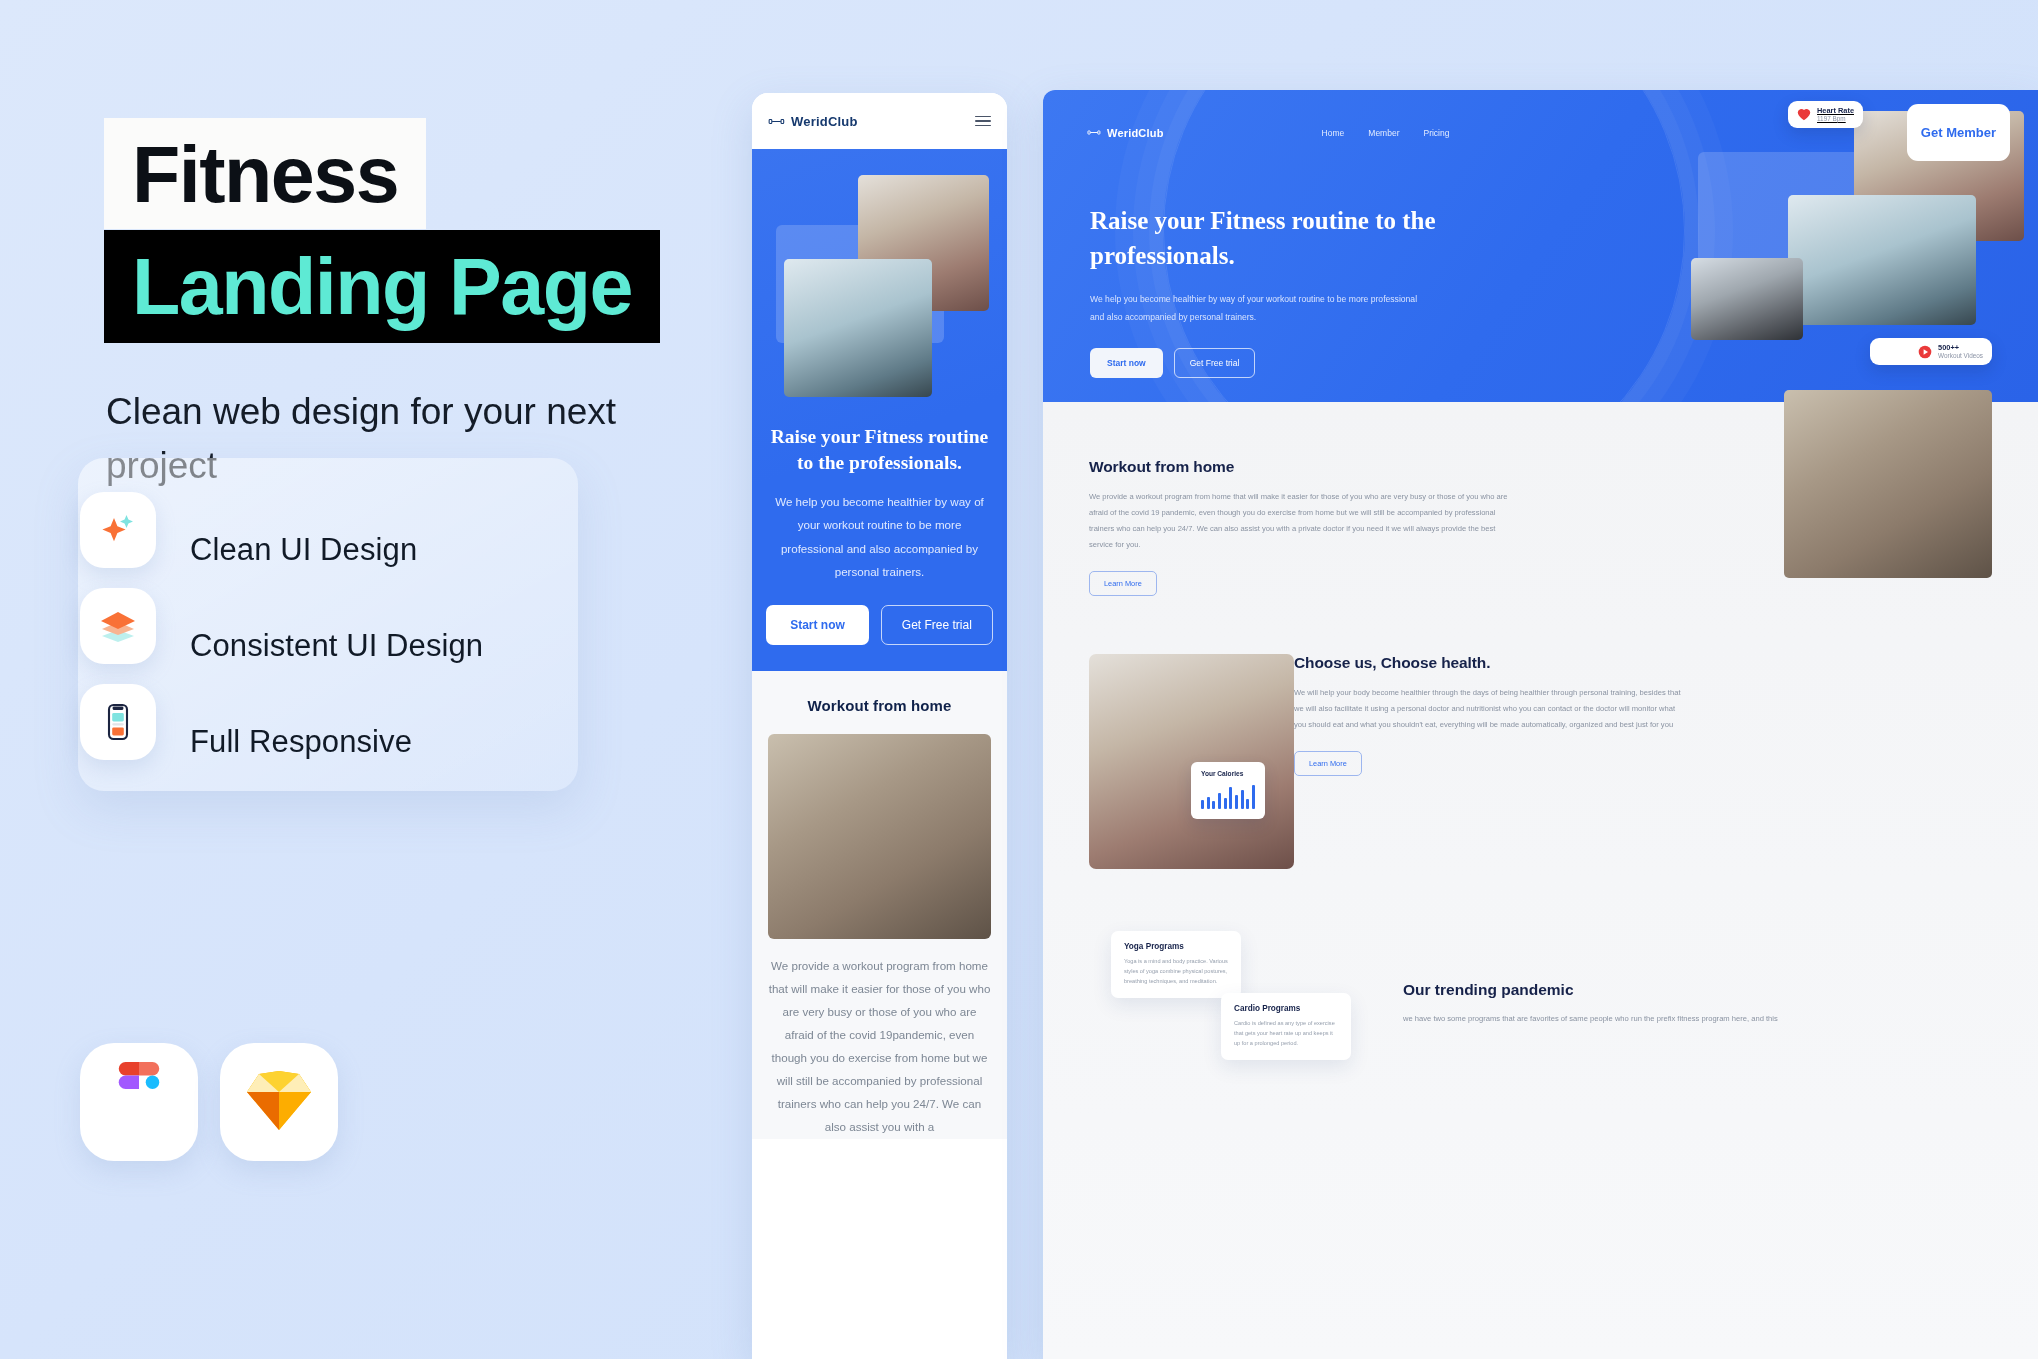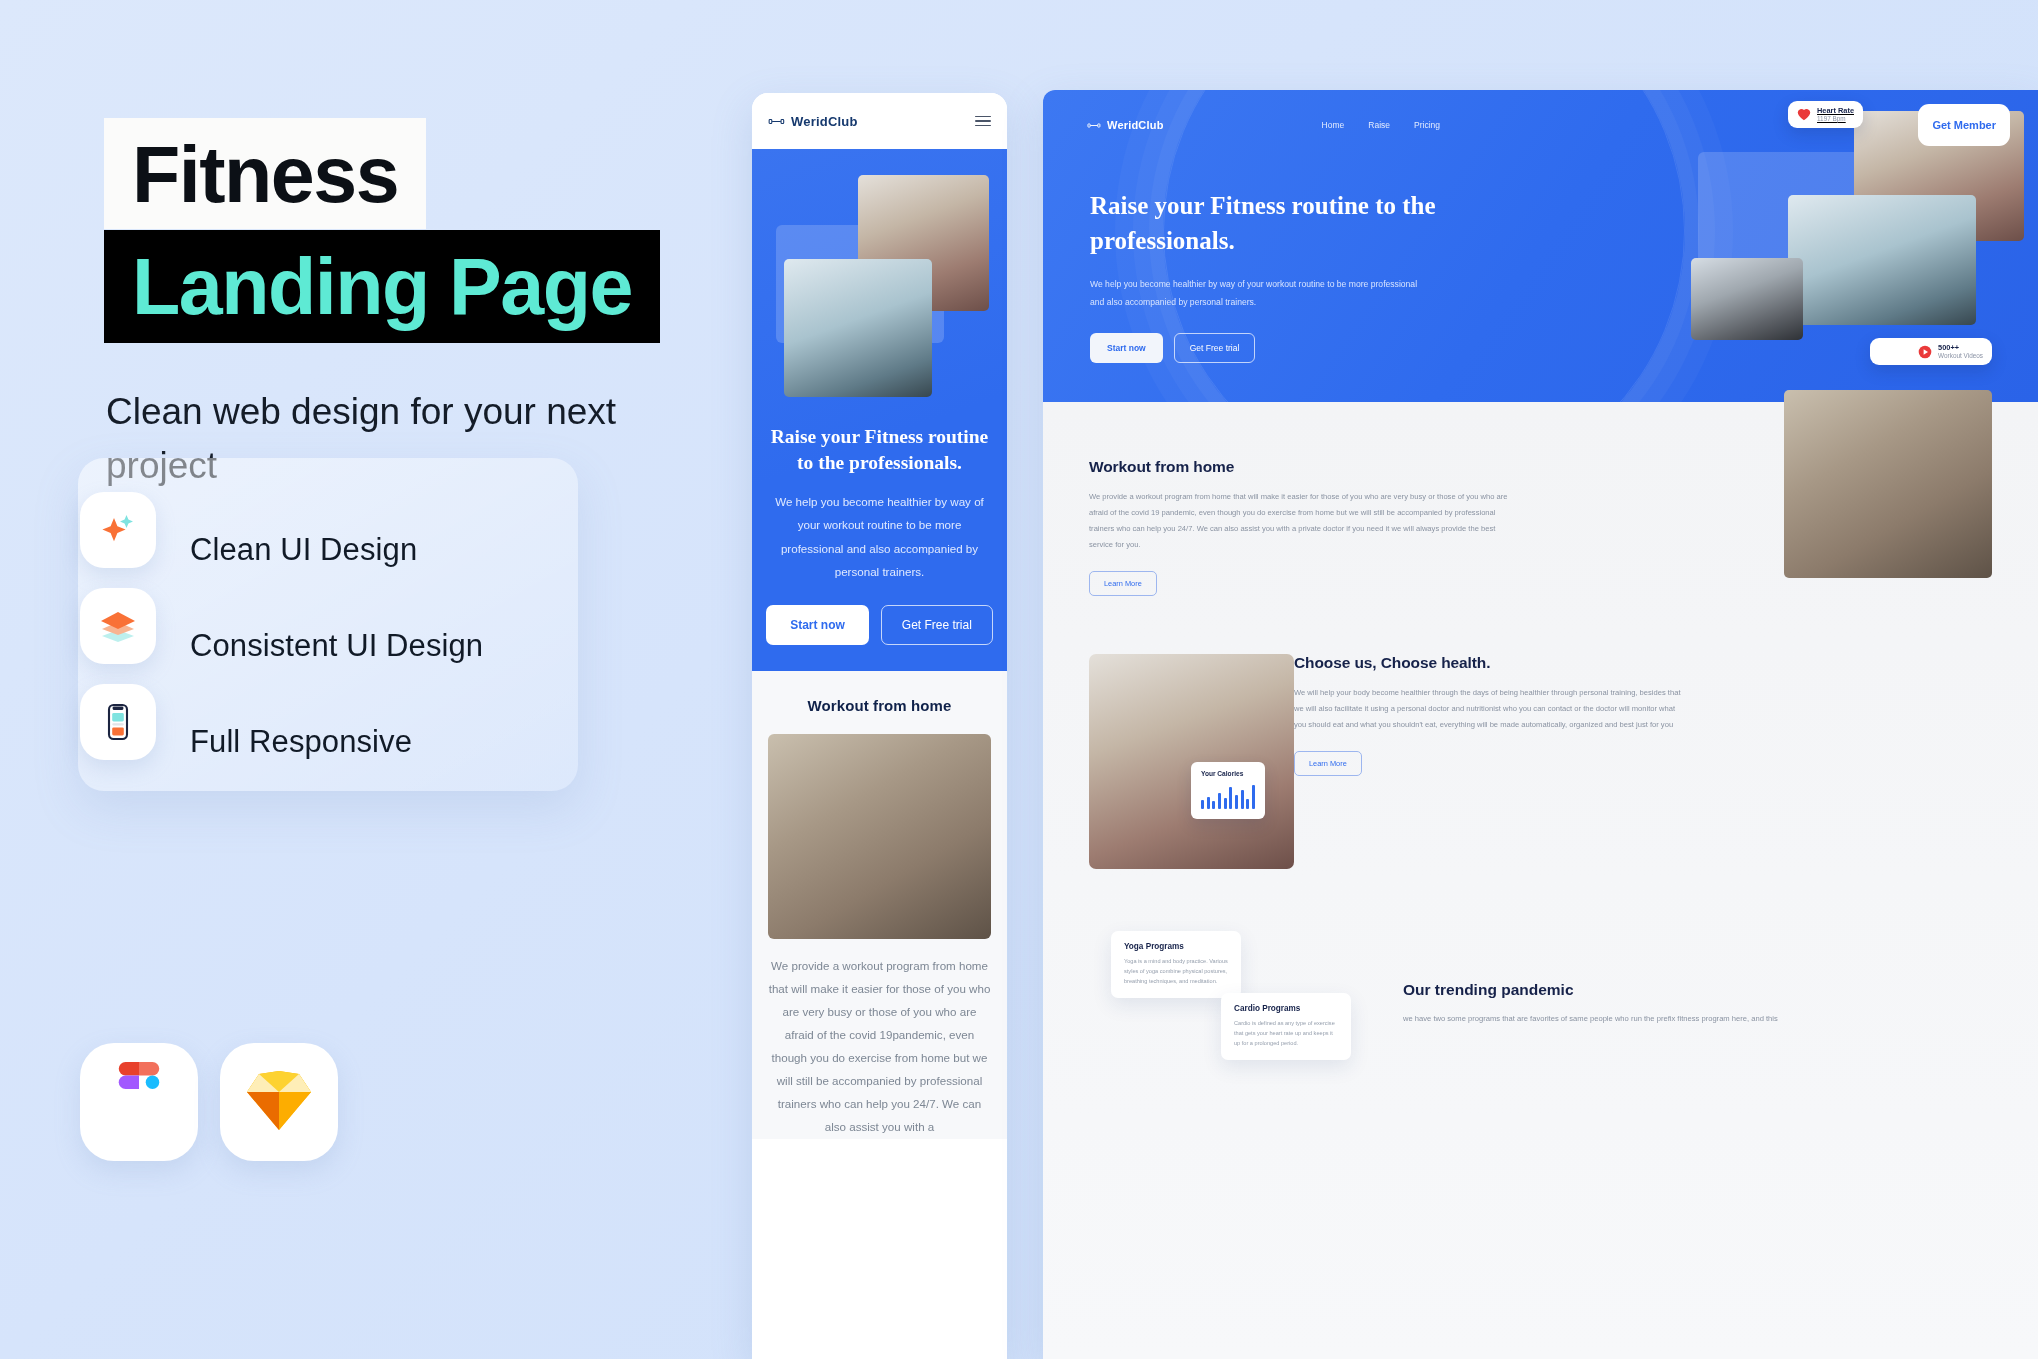--- a/index.html
+++ b/index.html
@@ -177,21 +177,21 @@
   .d-nav {
     position: relative; z-index: 4;
     display: flex; align-items: center; padding: 14px 28px 0 44px;
   }
   .d-brand { display: flex; align-items: center; gap: 6px; }
   .d-brand-name { color: #ffffff; font-size: 11px; font-weight: bold; letter-spacing: 0.2px; }
   .d-links { display: flex; gap: 24px; margin-left: 158px; }
   .d-links a { color: #e3ecff; font-size: 8.5px; text-decoration: none; }
   .d-cta {
     margin-left: auto; background: #ffffff; color: #2f6bee;
-    font-size: 11px; font-weight: bold; padding: 15px 14px; border-radius: 11px;
+    font-size: 13px; font-weight: bold; padding: 21px 14px; border-radius: 11px;
     border: none;
   }
   .d-hero-copy { position: relative; z-index: 4; padding: 42px 0 0 47px; width: 480px; }
   .d-hero-copy h1 {
     font-family: "Liberation Serif", serif; color: #ffffff;
     font-size: 25px; line-height: 1.40; font-weight: bold;
   }
   .d-hero-copy p {
     color: #d8e4ff; font-size: 8.6px; line-height: 2.05; margin-top: 18px; width: 330px;
   }
@@ -400,21 +400,21 @@
           <g stroke="#ffffff" stroke-width="1.5" fill="none">
             <rect x="1.5" y="5.5" width="3.4" height="5" rx="1"></rect>
             <rect x="16.9" y="5.5" width="3.4" height="5" rx="1"></rect>
             <line x1="5.3" y1="8" x2="16.6" y2="8"></line>
           </g>
         </svg>
         <span class="d-brand-name">WeridClub</span>
       </div>
       <nav class="d-links">
         <a href="#">Home</a>
-        <a href="#">Raise</a>
+        <a href="#">Member</a>
         <a href="#">Pricing</a>
       </nav>
       <button class="d-cta">Get Member</button>
     </div>
 
     <div class="d-hero-copy">
       <h1>Raise your Fitness routine to the professionals.</h1>
       <p>We help you become healthier by way of your workout routine to be more professional and also accompanied by personal trainers.</p>
       <div class="d-hero-btns">
         <button class="d-btn-primary">Start now</button>

